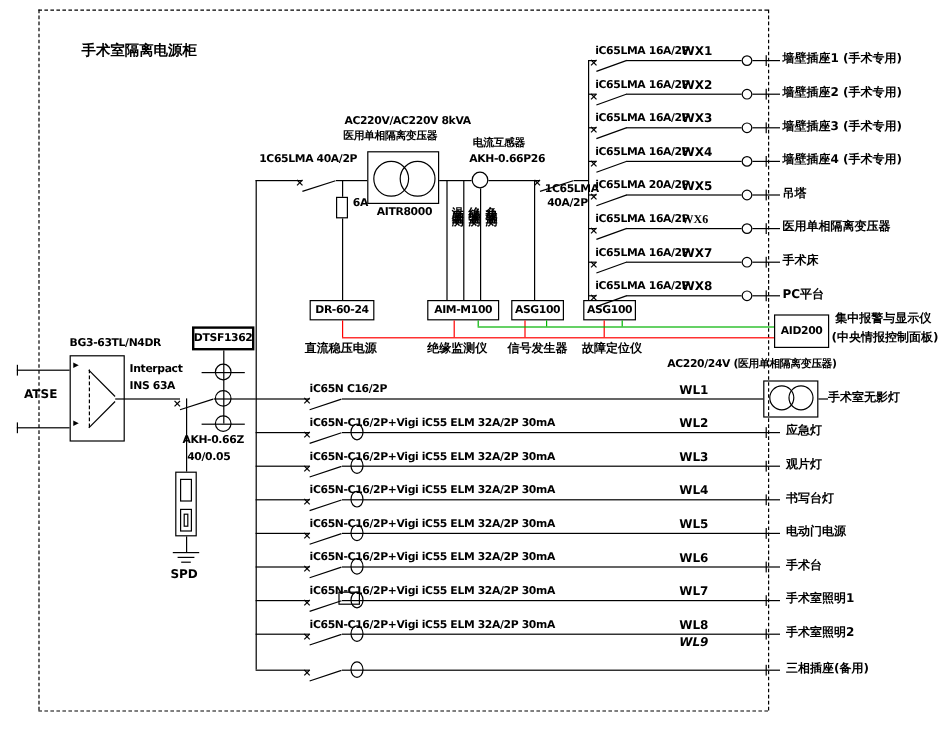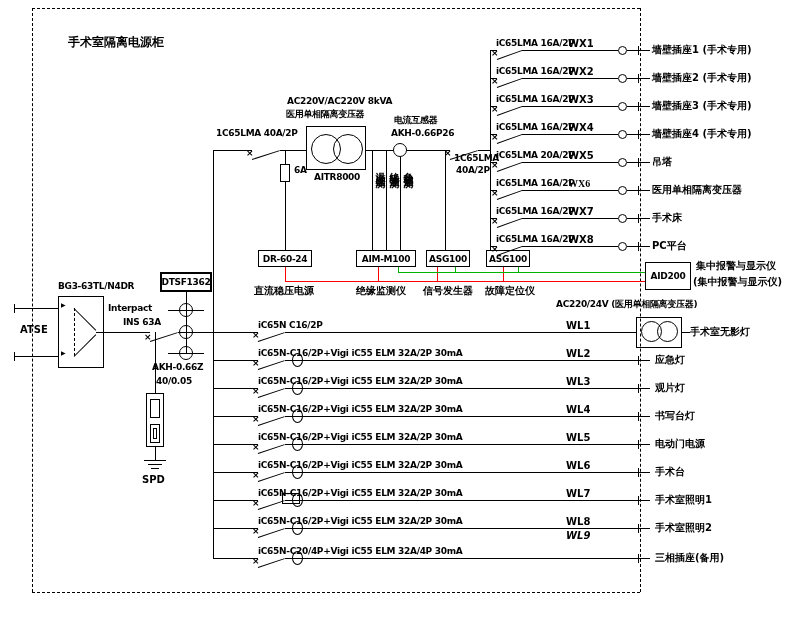--- a/index.html
+++ b/index.html
@@ -25,21 +25,21 @@
 </head>
 <body>
 
 <div id="canvas">
 
   <div class="lbl s12" style="left:68px;top:36px;">手术室隔离电源柜</div>
 
   <div class="lbl" style="left:20px;top:324px;">ATSE</div>
   <div class="lbl s9" style="left:58px;top:281px;">BG3-63TL/N4DR</div>
   <div class="lbl s9" style="left:108px;top:303px;">Interpact</div>
-  <div class="lbl s9" style="left:123px;top:317px;text-align:right;">INS 63A</div>
+  <div class="lbl s9" style="left:108px;top:317px;text-align:right;">INS 63A</div>
 
   <div class="lbl s9 ctr" style="left:160px;top:277px;width:52px;">DTSF1362</div>
   <div class="lbl s9" style="left:152px;top:362px;">AKH-0.66Z</div>
   <div class="lbl s9" style="left:156px;top:376px;">40/0.05</div>
   <div class="lbl" style="left:142px;top:474px;">SPD</div>
 
   <div class="lbl s9" style="left:216px;top:128px;">1C65LMA 40A/2P</div>
   <div class="lbl s9" style="left:294px;top:165px;">6A</div>
 
   <div class="lbl s9" style="left:287px;top:96px;">AC220V/AC220V 8kVA</div>
@@ -61,21 +61,21 @@
   <div class="lbl s9 ctr" style="left:426px;top:254px;width:44px;">ASG100</div>
   <div class="lbl s9 ctr" style="left:486px;top:254px;width:44px;">ASG100</div>
 
   <div class="lbl" style="left:254px;top:285px;">直流稳压电源</div>
   <div class="lbl" style="left:356px;top:285px;">绝缘监测仪</div>
   <div class="lbl" style="left:423px;top:285px;">信号发生器</div>
   <div class="lbl" style="left:485px;top:285px;">故障定位仪</div>
 
   <div class="lbl s9 ctr" style="left:645px;top:271px;width:46px;">AID200</div>
   <div class="lbl" style="left:696px;top:260px;">集中报警与显示仪</div>
-  <div class="lbl" style="left:693px;top:276px;">(集中报警与显示仪)</div>
+  <div class="lbl" style="left:693px;top:276px;">(中央情报控制面板)</div>
 
   <div class="lbl s9" style="left:556px;top:299px;">AC220/24V (医用单相隔离变压器)</div>
 <div class="dh" style="left: 32px; top: 8px; width: 608px;"></div>
     <div class="dh" style="left: 32px; top: 592px; width: 608px;"></div>
     <div class="dv" style="left: 32px; top: 8px; height: 584px;"></div>
     <div class="dv" style="left: 640px; top: 8px; height: 584px;"></div>
     <div class="ln" style="left: 14px; top: 308px; width: 44px; height: 1px; background: rgb(0, 0, 0);"></div>
     <div class="ln" style="left: 14px; top: 356px; width: 44px; height: 1px; background: rgb(0, 0, 0);"></div>
     <div class="ln" style="left: 14px; top: 304px; width: 1px; height: 9px; background: rgb(0, 0, 0);"></div>
     <div class="ln" style="left: 14px; top: 352px; width: 1px; height: 9px; background: rgb(0, 0, 0);"></div>
@@ -295,15 +295,14 @@
     <div class="lbl" style="left: 655px; top: 522px;">手术室照明2</div>
     <div class="lbl s9" style="left: 258px; top: 516px;">iC65N-C16/2P+Vigi iC55 ELM 32A/2P 30mA</div>
     <div class="lbl" style="left: 566px; top: 516px;">WL8</div>
     <div class="ln" style="left: 213px; top: 558px; width: 45px; height: 1px; background: rgb(0, 0, 0);"></div>
     <div class="xm" style="left: 252px; top: 557px;">×</div>
     <div class="ln" style="left: 258px; top: 567px; width: 28.4605px; height: 1px; background: rgb(0, 0, 0); transform-origin: 0px 50%; transform: rotate(-18.4349deg);"></div>
     <div class="el" style="left: 292px; top: 551px; width: 11px; height: 14px;"></div>
     <div class="ln" style="left: 285px; top: 558px; width: 365px; height: 1px; background: rgb(0, 0, 0);"></div>
     <div class="ln" style="left: 638px; top: 554px; width: 1px; height: 9px; background: rgb(0, 0, 0);"></div>
     <div class="lbl" style="left: 655px; top: 552px;">三相插座(备用)</div>
-    <div class="lbl s9" style="left: 258px; top: 546px;">iC65N-C20/4P+Vigi iC55 ELM 32A/4P 30mA</div>
     <div class="lbl" style="left: 566px; top: 530px; font-style: italic;">WL9</div>
   </div>
 
 </body></html>

